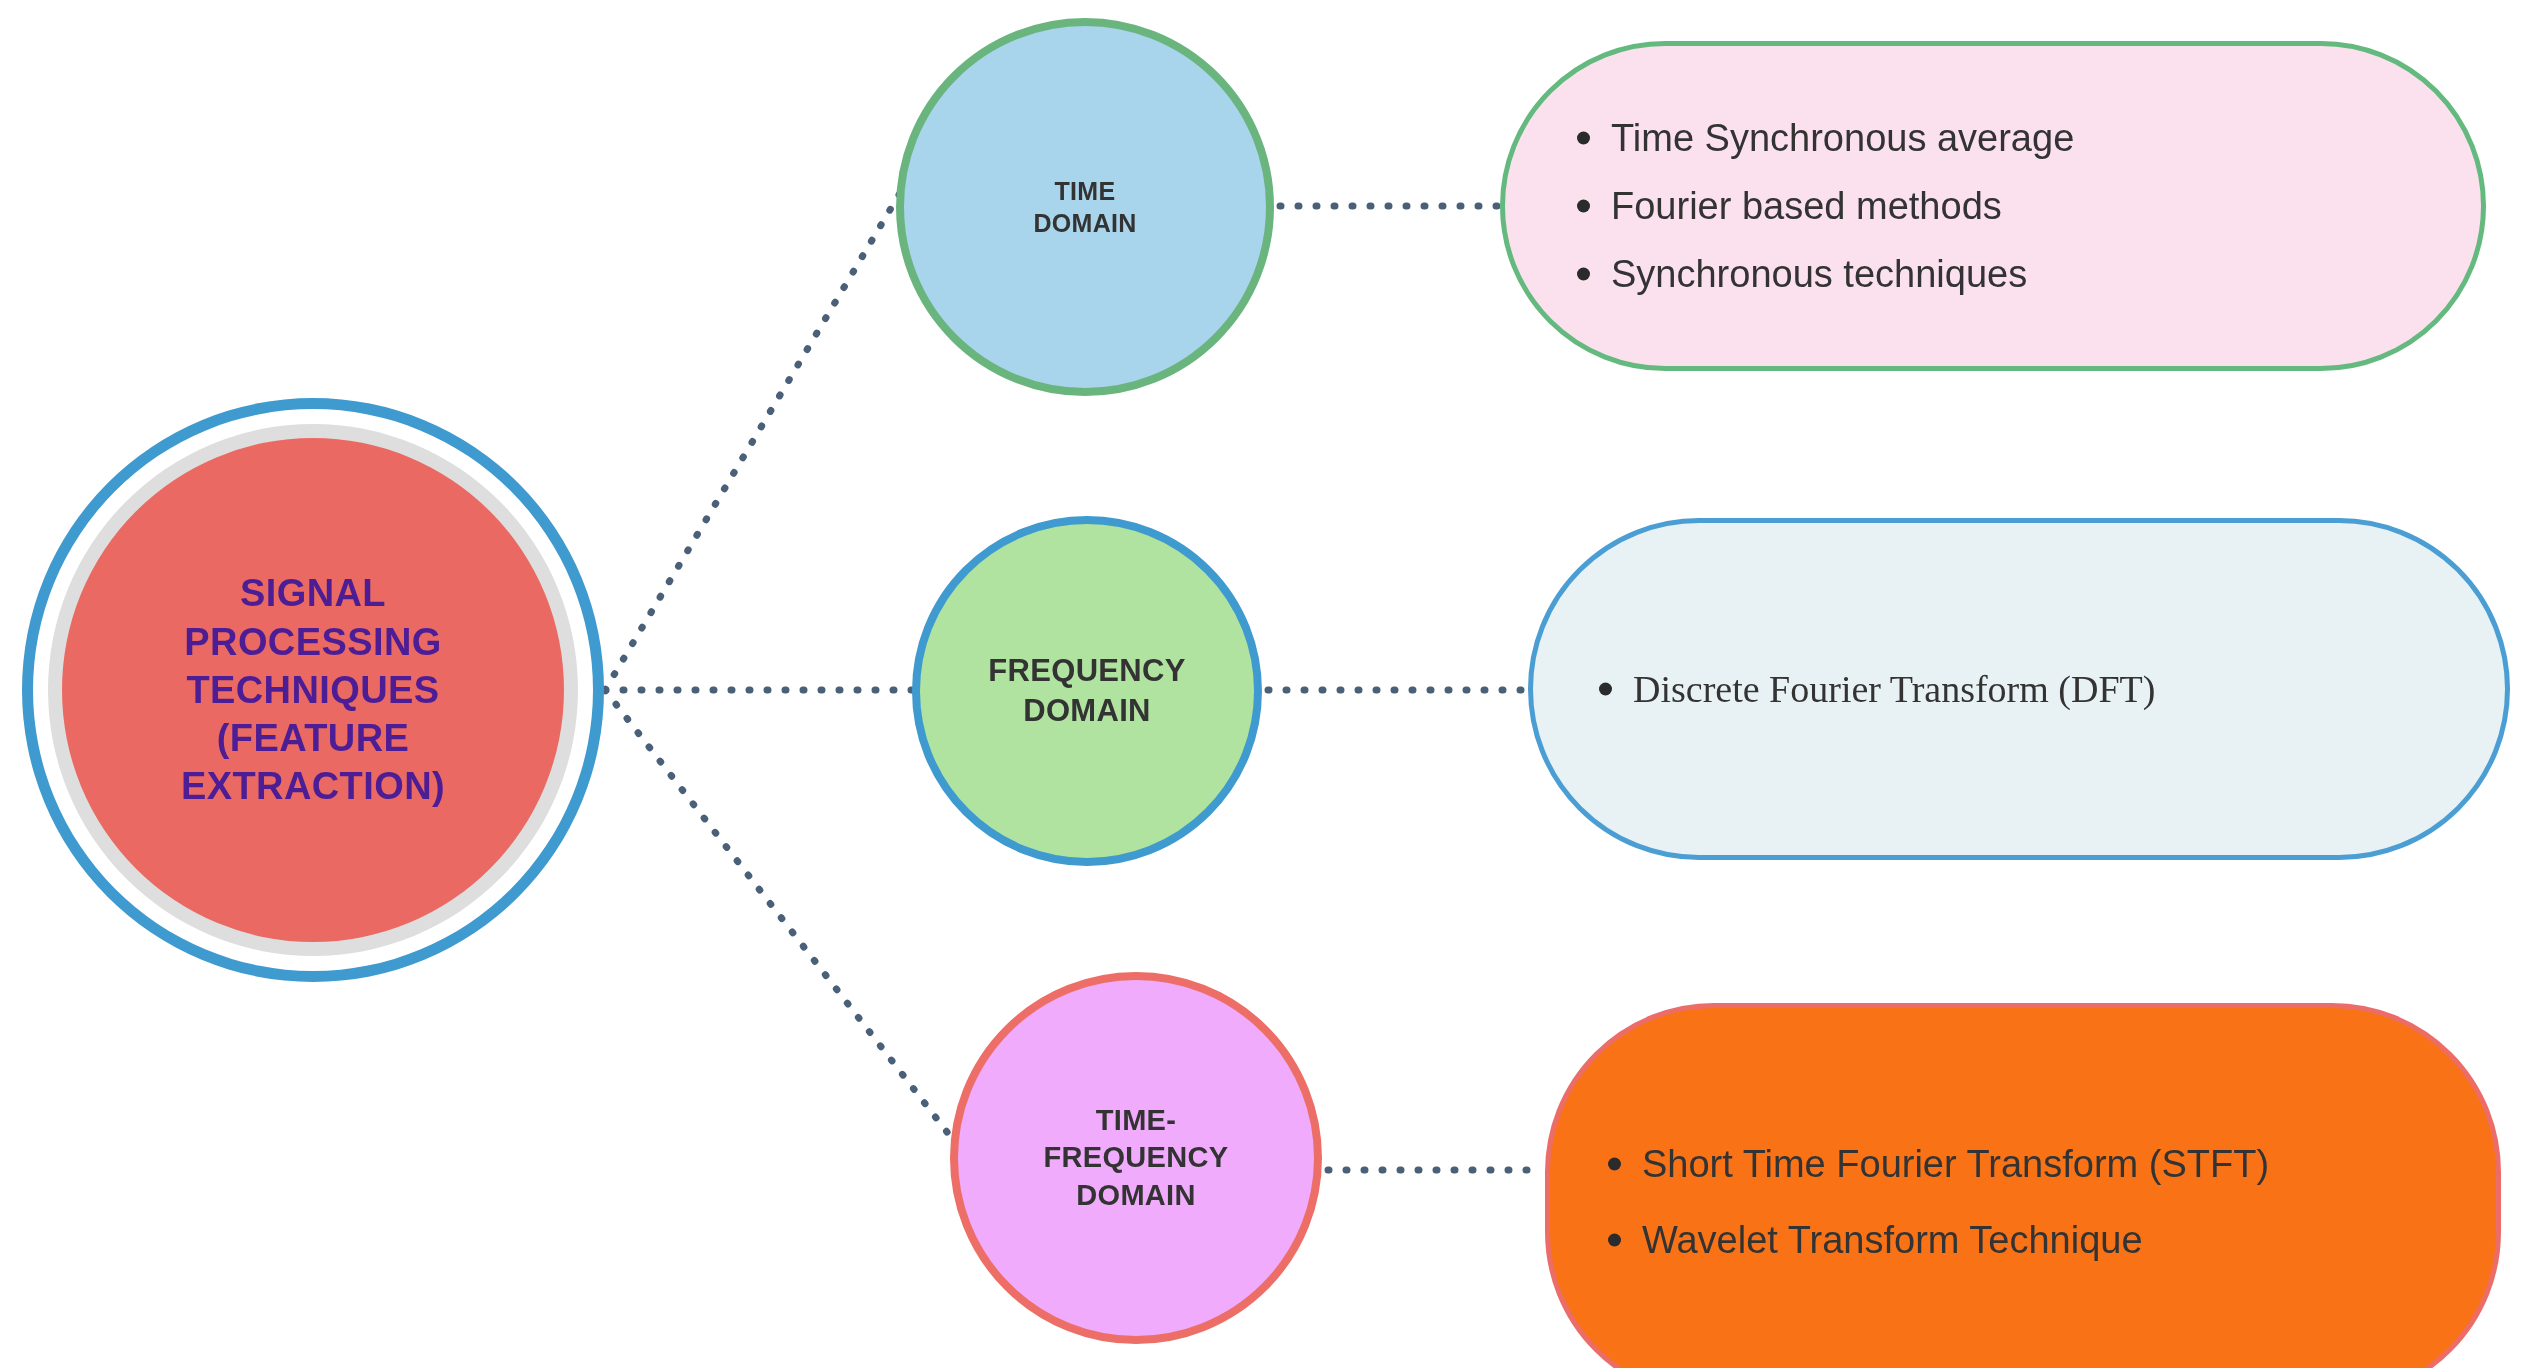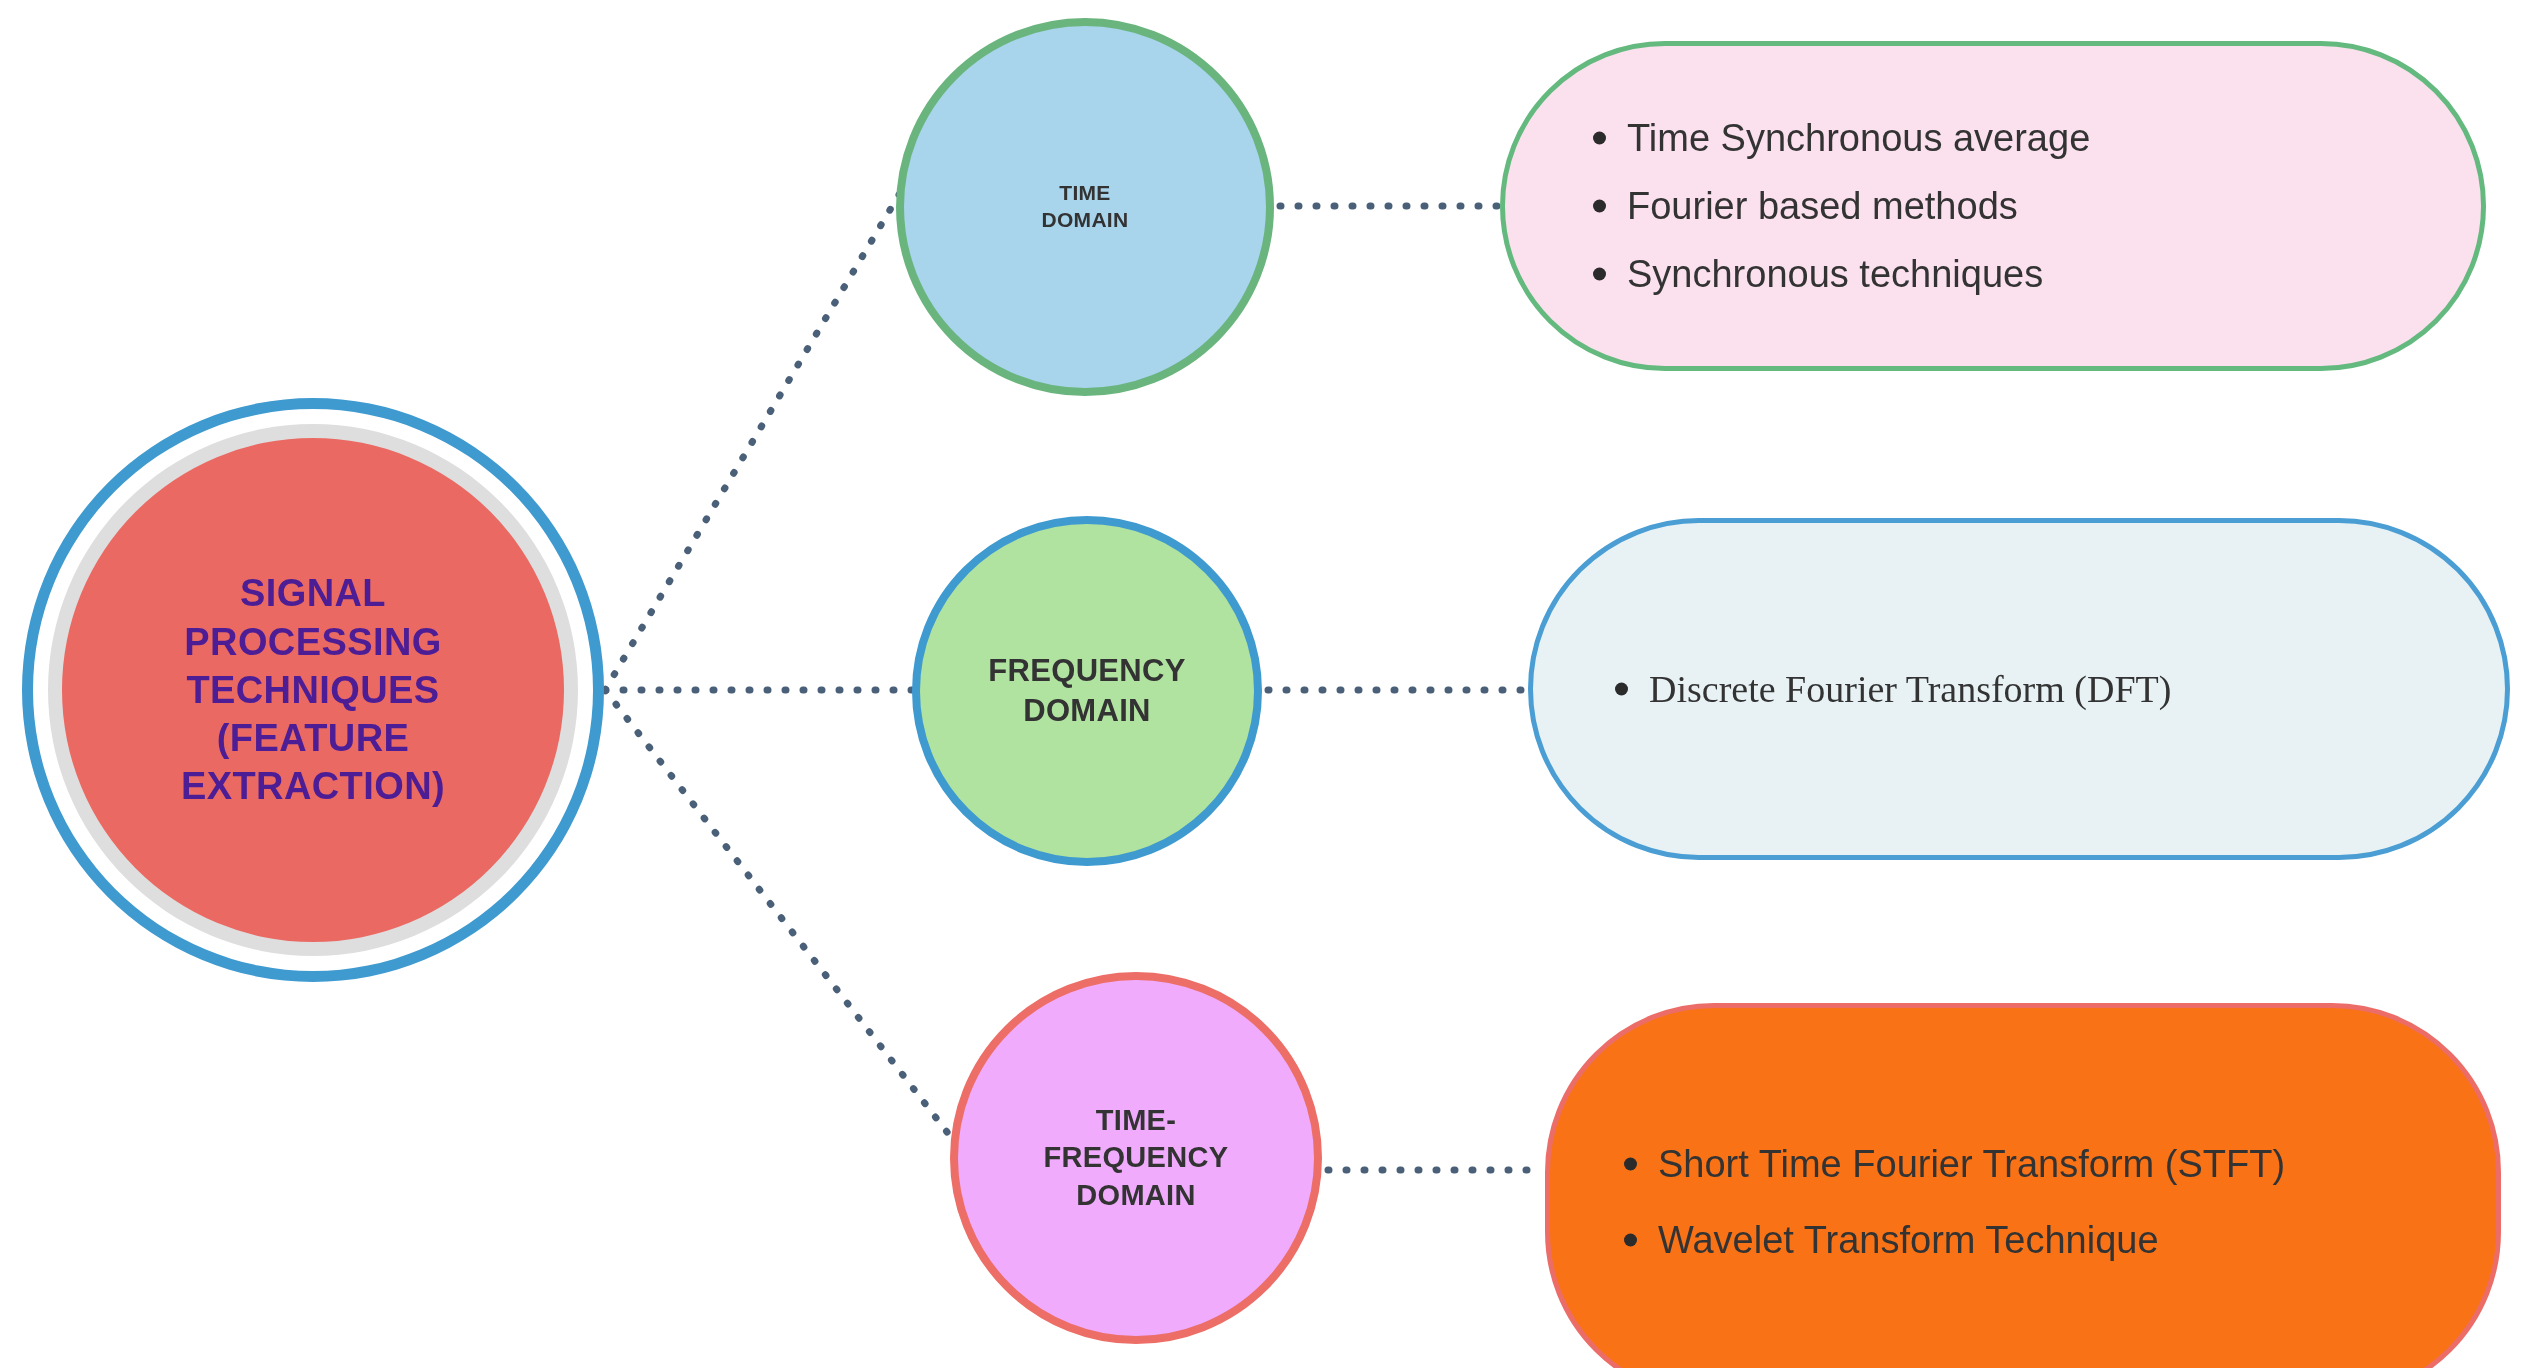--- a/index.html
+++ b/index.html
@@ -82,21 +82,21 @@
   }
 
   .circle-time {
     left: 896px;
     top: 18px;
     width: 378px;
     height: 378px;
     background: #a8d4ec;
     border: 8px solid #6ab57e;
   }
-  .circle-time .circle-label { font-size: 21px; }
+  .circle-time .circle-label { font-size: 25px; }
 
   .circle-frequency {
     left: 912px;
     top: 516px;
     width: 350px;
     height: 350px;
     background: #b0e3a0;
     border: 8px solid #3f9ad0;
   }
   .circle-frequency .circle-label { font-size: 31px; }
@@ -114,21 +114,21 @@
   
   .panel {
     position: absolute;
     box-sizing: border-box;
     display: flex;
     flex-direction: column;
     justify-content: center;
   }
   .panel ul {
     list-style: none;
-    margin: 16px;
+    margin: 0;
     padding: 0;
   }
   .panel li {
     position: relative;
     color: #333333;
     font-size: 38px;
     line-height: 1.0;
     padding-left: 44px;
     margin: 0;
   }

